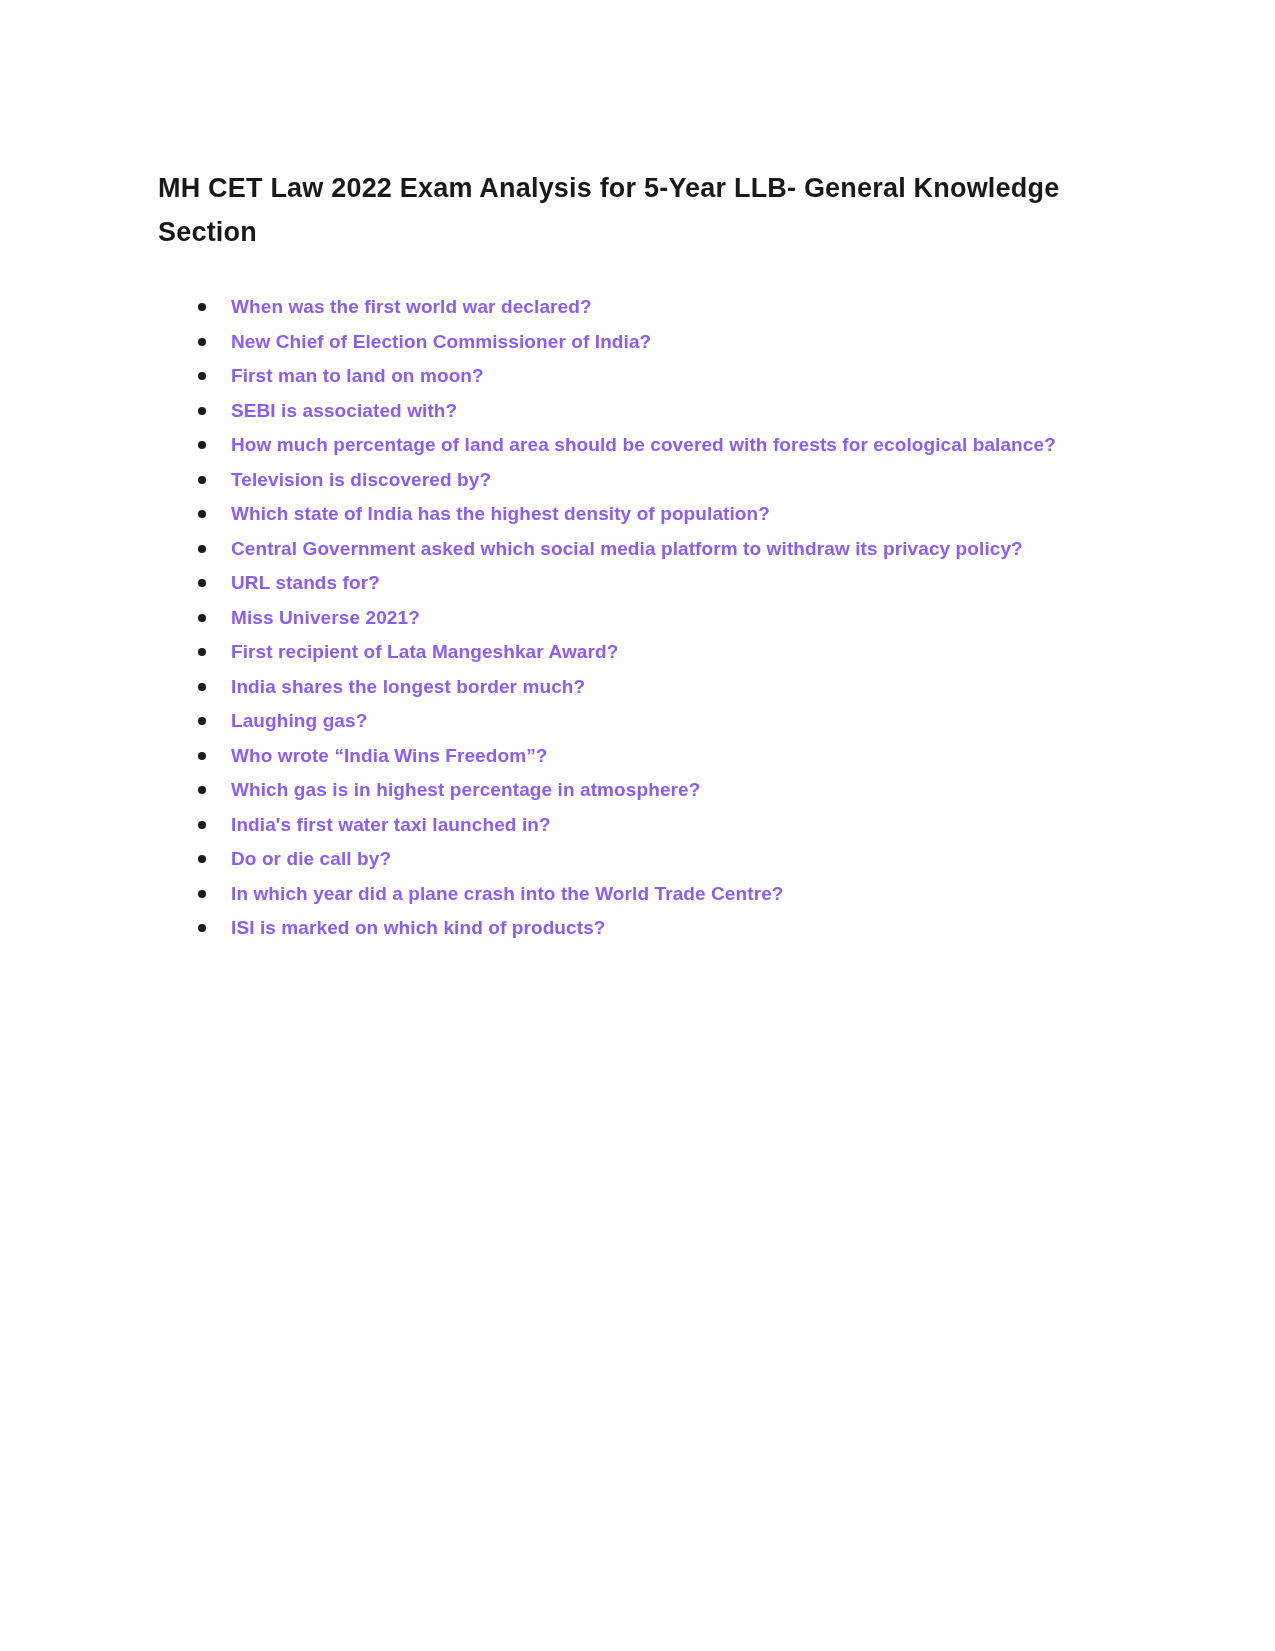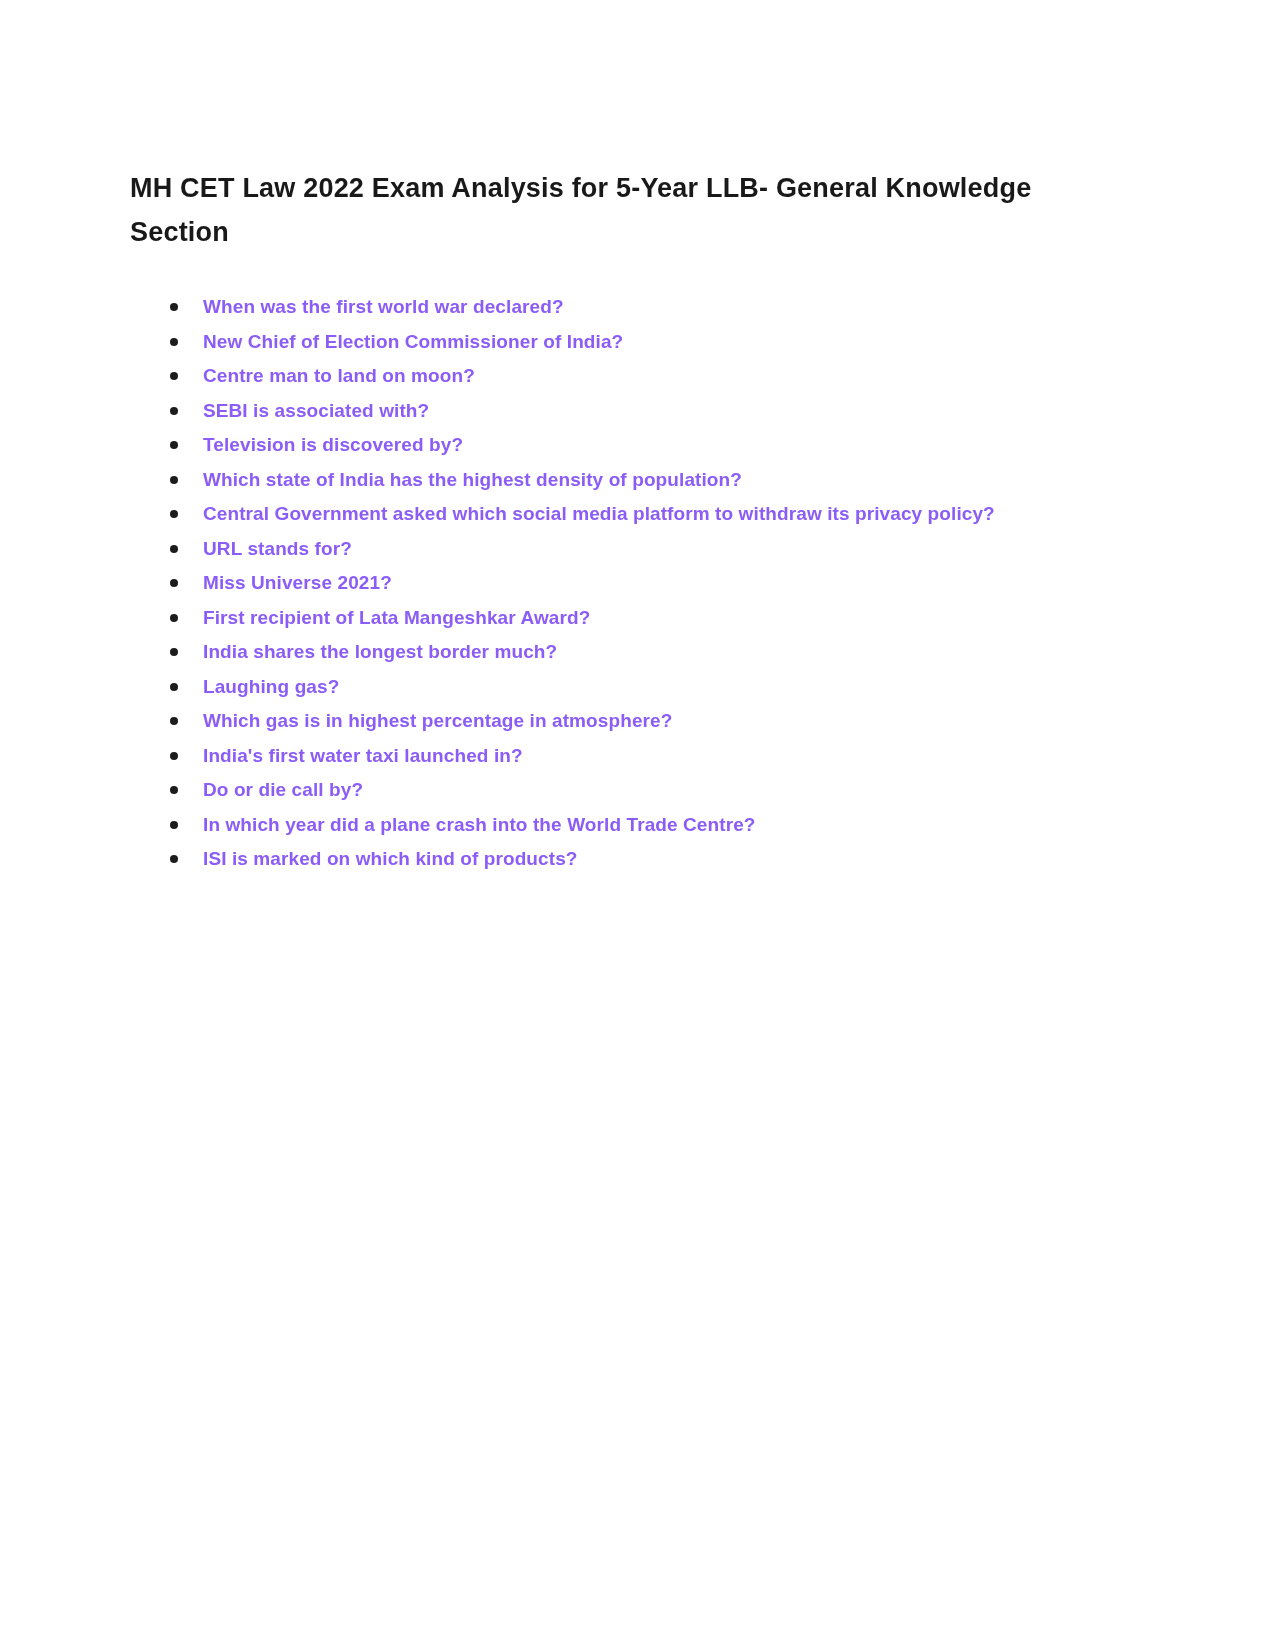--- a/index.html
+++ b/index.html
@@ -11,21 +11,21 @@
 
   body {
     width: 1275px;
     height: 1651px;
     position: relative;
     overflow: hidden;
   }
 
   .page {
     position: absolute;
-    left: 130px;
+    left: 158px;
     top: 166px;
     width: 920px;
   }
 
   .title {
     font-size: 27px;
     font-weight: 700;
     color: #191919;
     line-height: 44px;
     letter-spacing: 0.2px;
@@ -60,29 +60,31 @@
 </style>
 </head>
 <body>
 
 <div class="page">
   <h1 class="title">MH CET Law 2022 Exam Analysis for 5-Year LLB- General Knowledge Section</h1>
 
   <ul class="questions">
       <li>When was the first world war declared?</li>
       <li>New Chief of Election Commissioner of India?</li>
-      <li>Centre man to land on moon?</li>
+      <li>First man to land on moon?</li>
       <li>SEBI is associated with?</li>
+      <li>How much percentage of land area should be covered with forests for ecological balance?</li>
       <li>Television is discovered by?</li>
       <li>Which state of India has the highest density of population?</li>
       <li>Central Government asked which social media platform to withdraw its privacy policy?</li>
       <li>URL stands for?</li>
       <li>Miss Universe 2021?</li>
       <li>First recipient of Lata Mangeshkar Award?</li>
       <li>India shares the longest border much?</li>
       <li>Laughing gas?</li>
+      <li>Who wrote “India Wins Freedom”?</li>
       <li>Which gas is in highest percentage in atmosphere?</li>
       <li>India's first water taxi launched in?</li>
       <li>Do or die call by?</li>
       <li>In which year did a plane crash into the World Trade Centre?</li>
       <li>ISI is marked on which kind of products?</li>
     </ul>
 </div>
 
 </body></html>

